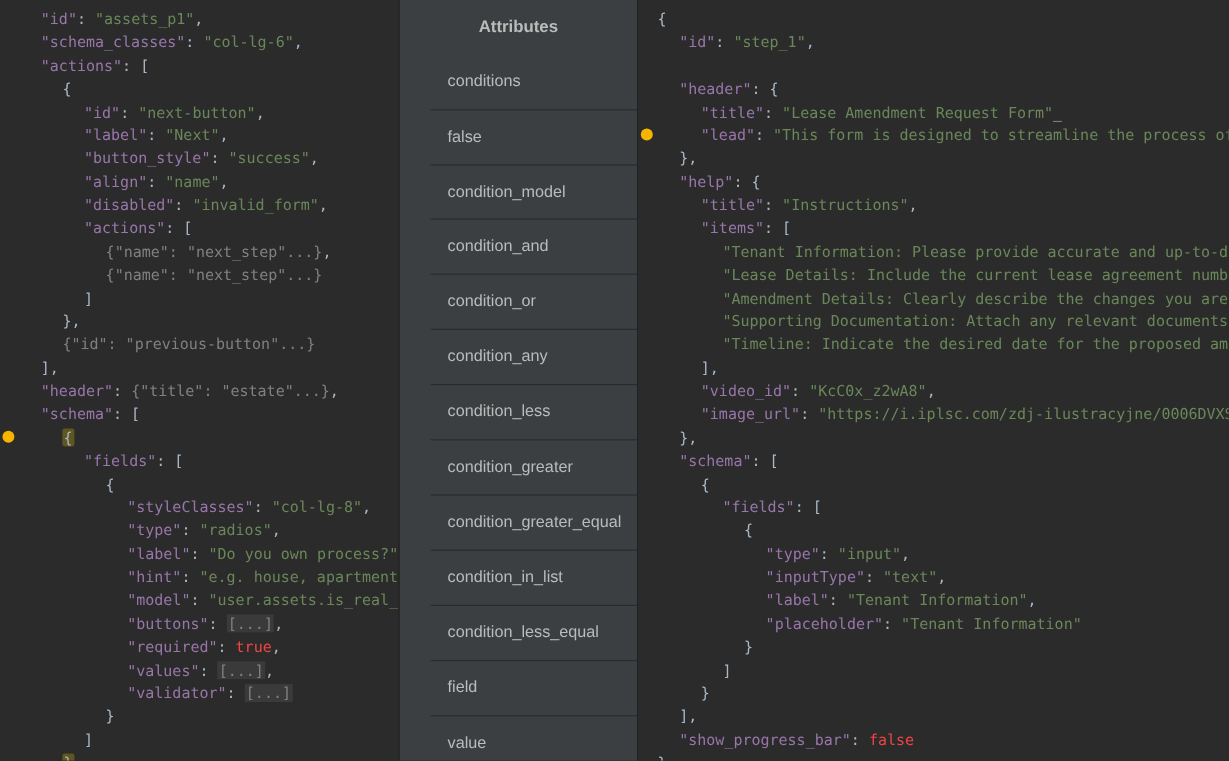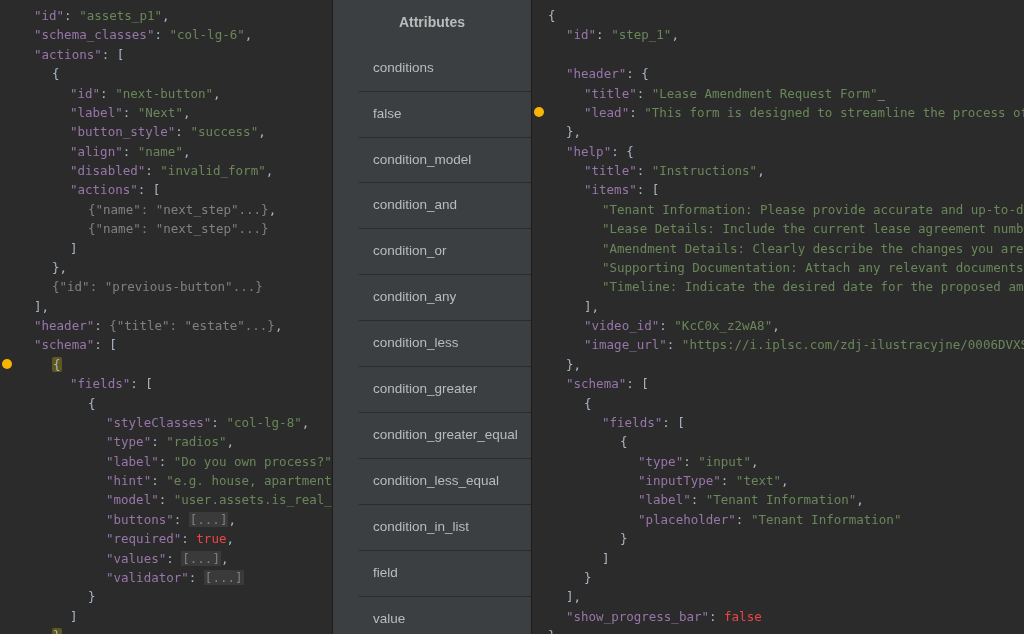--- a/index.html
+++ b/index.html
@@ -117,22 +117,22 @@
   <div class="header">Attributes</div>
   <div class="item">conditions</div>
   <div class="item">false</div>
   <div class="item">condition_model</div>
   <div class="item">condition_and</div>
   <div class="item">condition_or</div>
   <div class="item">condition_any</div>
   <div class="item">condition_less</div>
   <div class="item">condition_greater</div>
   <div class="item">condition_greater_equal</div>
+  <div class="item">condition_in_list</div>
   <div class="item">condition_less_equal</div>
-  <div class="item">condition_in_list</div>
   <div class="item">field</div>
   <div class="item">value</div>
 </div>
 
 <div class="pane-right">
   <div class="line"><span class="p">{</span></div>
   <div class="line i1"><span class="key">"id"</span><span class="p">: </span><span class="str">"<span>step_1</span>"</span><span class="p">,</span></div>
   <div class="line">&nbsp;</div>
   <div class="line i1"><span class="key">"header"</span><span class="p">: {</span></div>
   <div class="line i2"><span class="key">"title"</span><span class="p">: </span><span class="str">"<span>Lease Amendment Request Form</span>"</span><span class="cursor">_</span></div>

